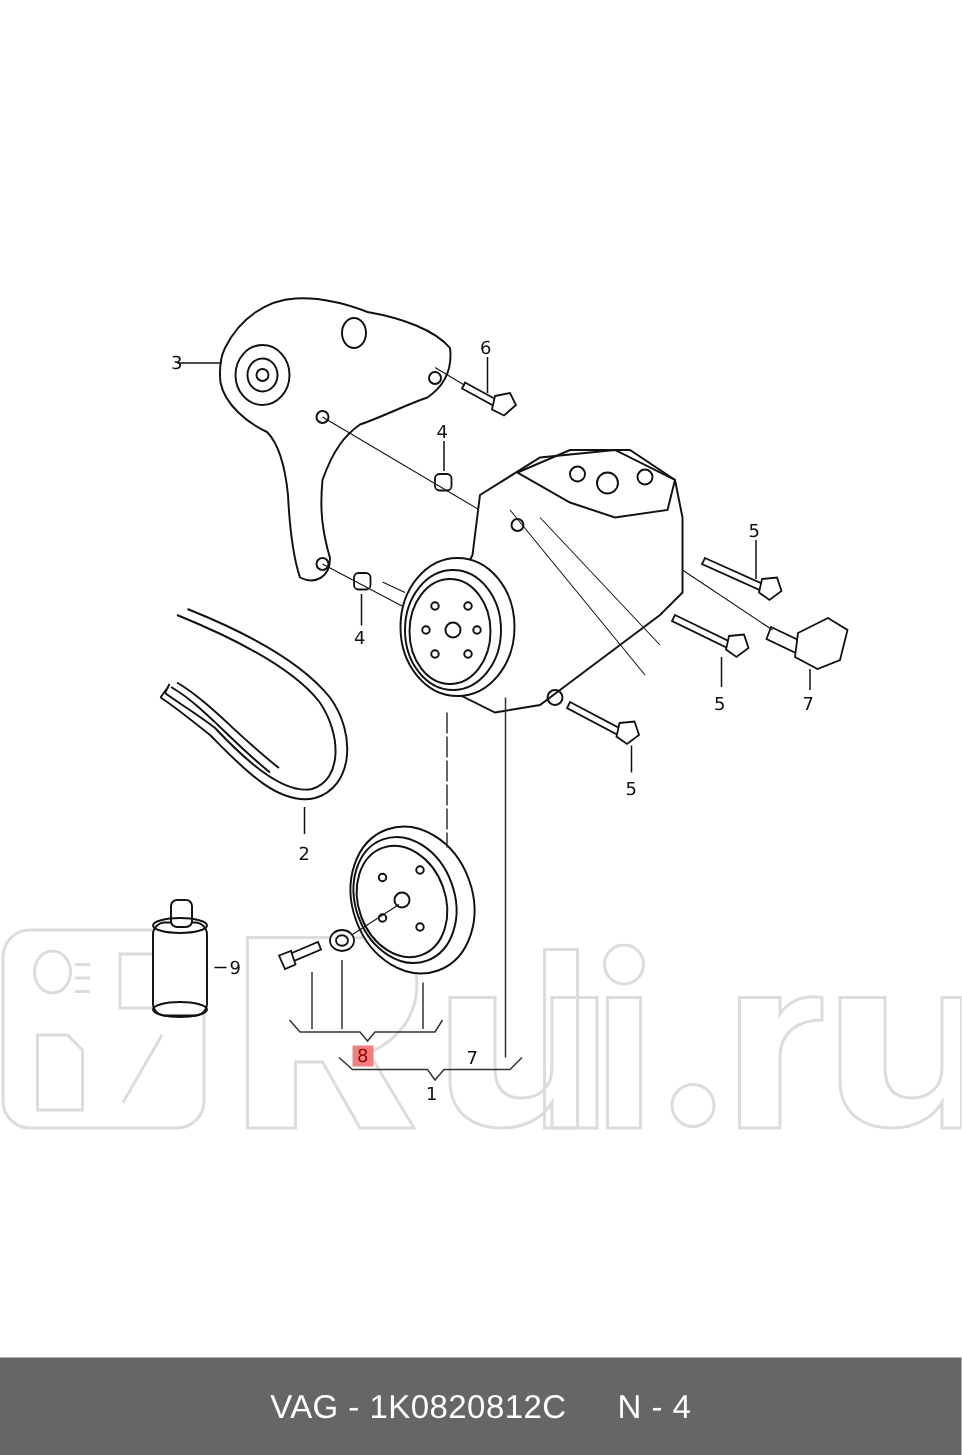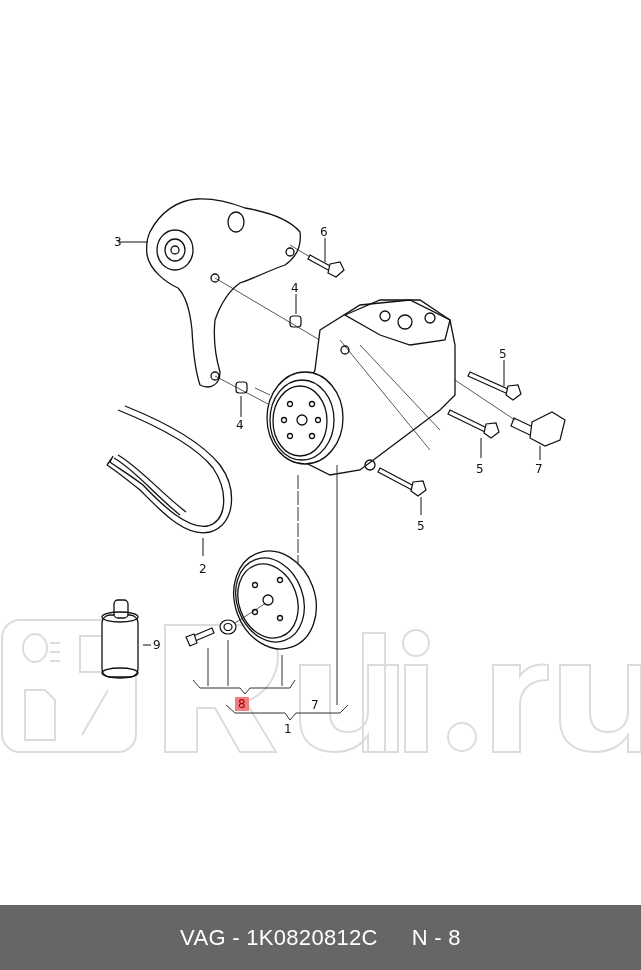--- a/index.html
+++ b/index.html
@@ -176,14 +176,14 @@
   <span class="callout" style="left:199px;top:562px">2</span>
   <span class="callout" style="left:153px;top:638px">9</span>
   <span class="callout hl" style="left:235px;top:697px">8</span>
   <span class="callout" style="left:311px;top:698px">7</span>
   <span class="callout" style="left:284px;top:722px">1</span>
 </div>
 
 <div id="footer">
   <span>VAG - 1K0820812C</span>
   <span class="gap"></span>
-  <span>N - 8</span>
+  <span>N - 4</span>
 </div>
 
 </body></html>

